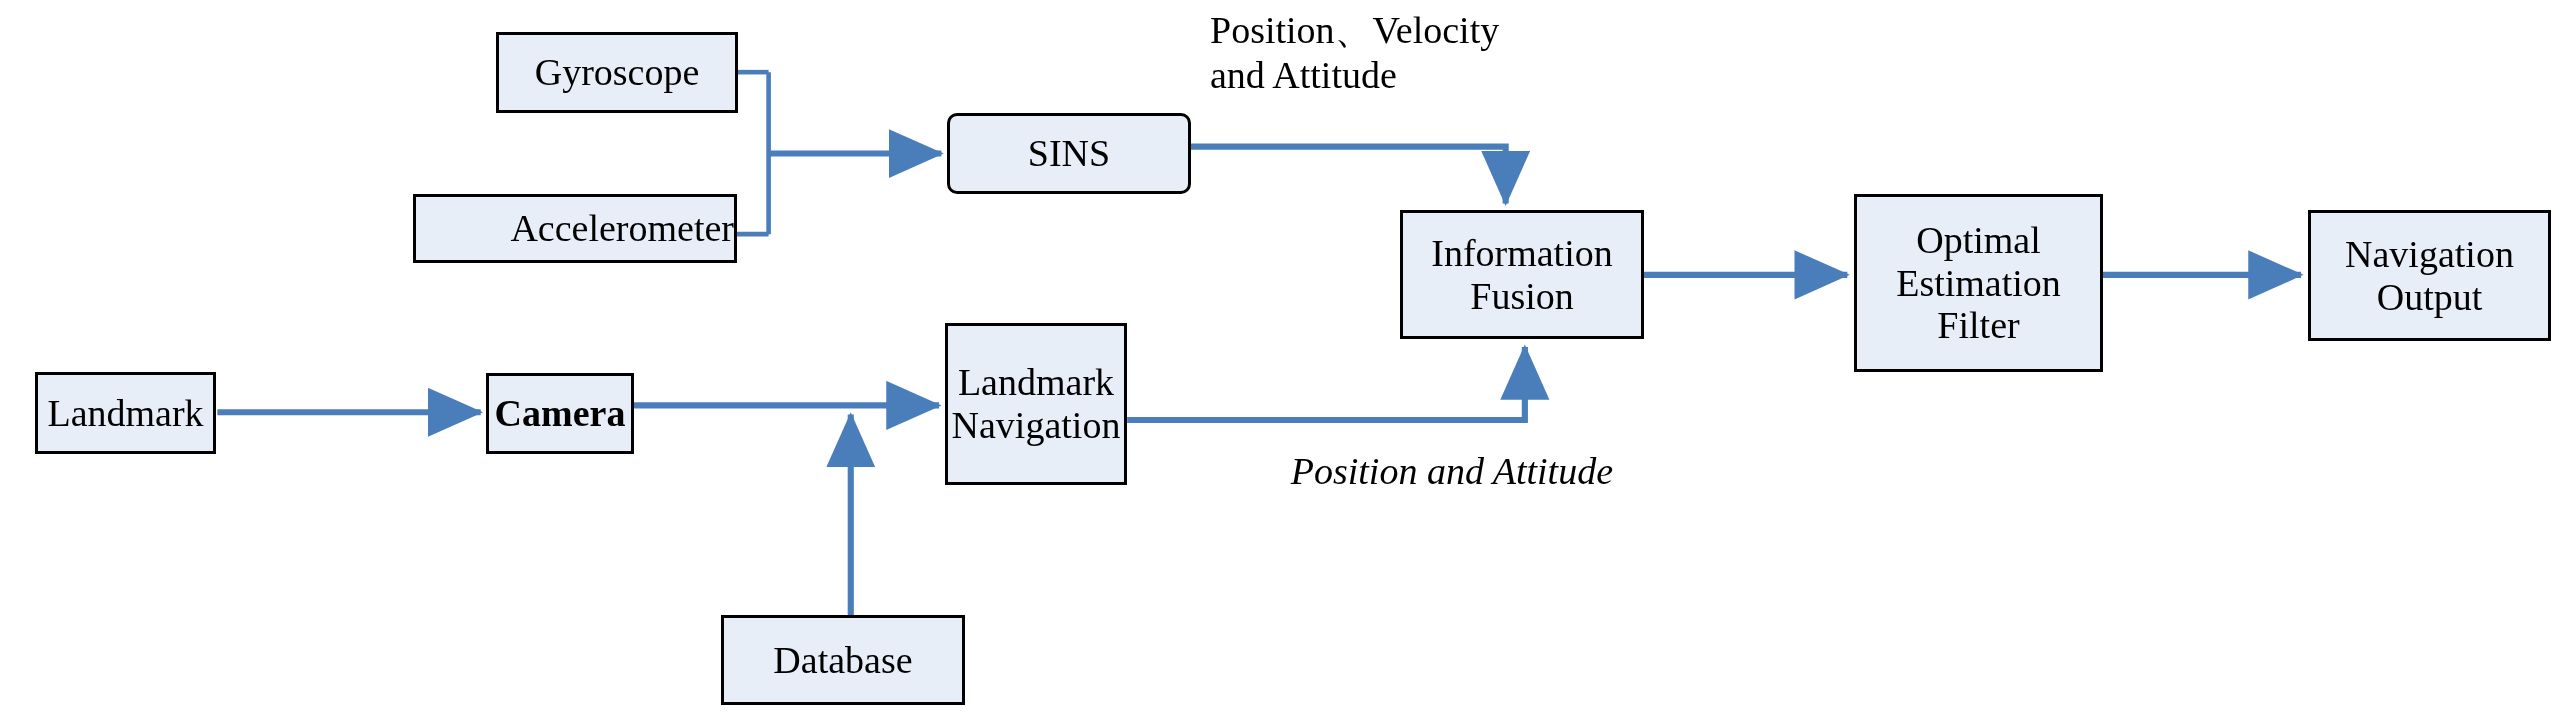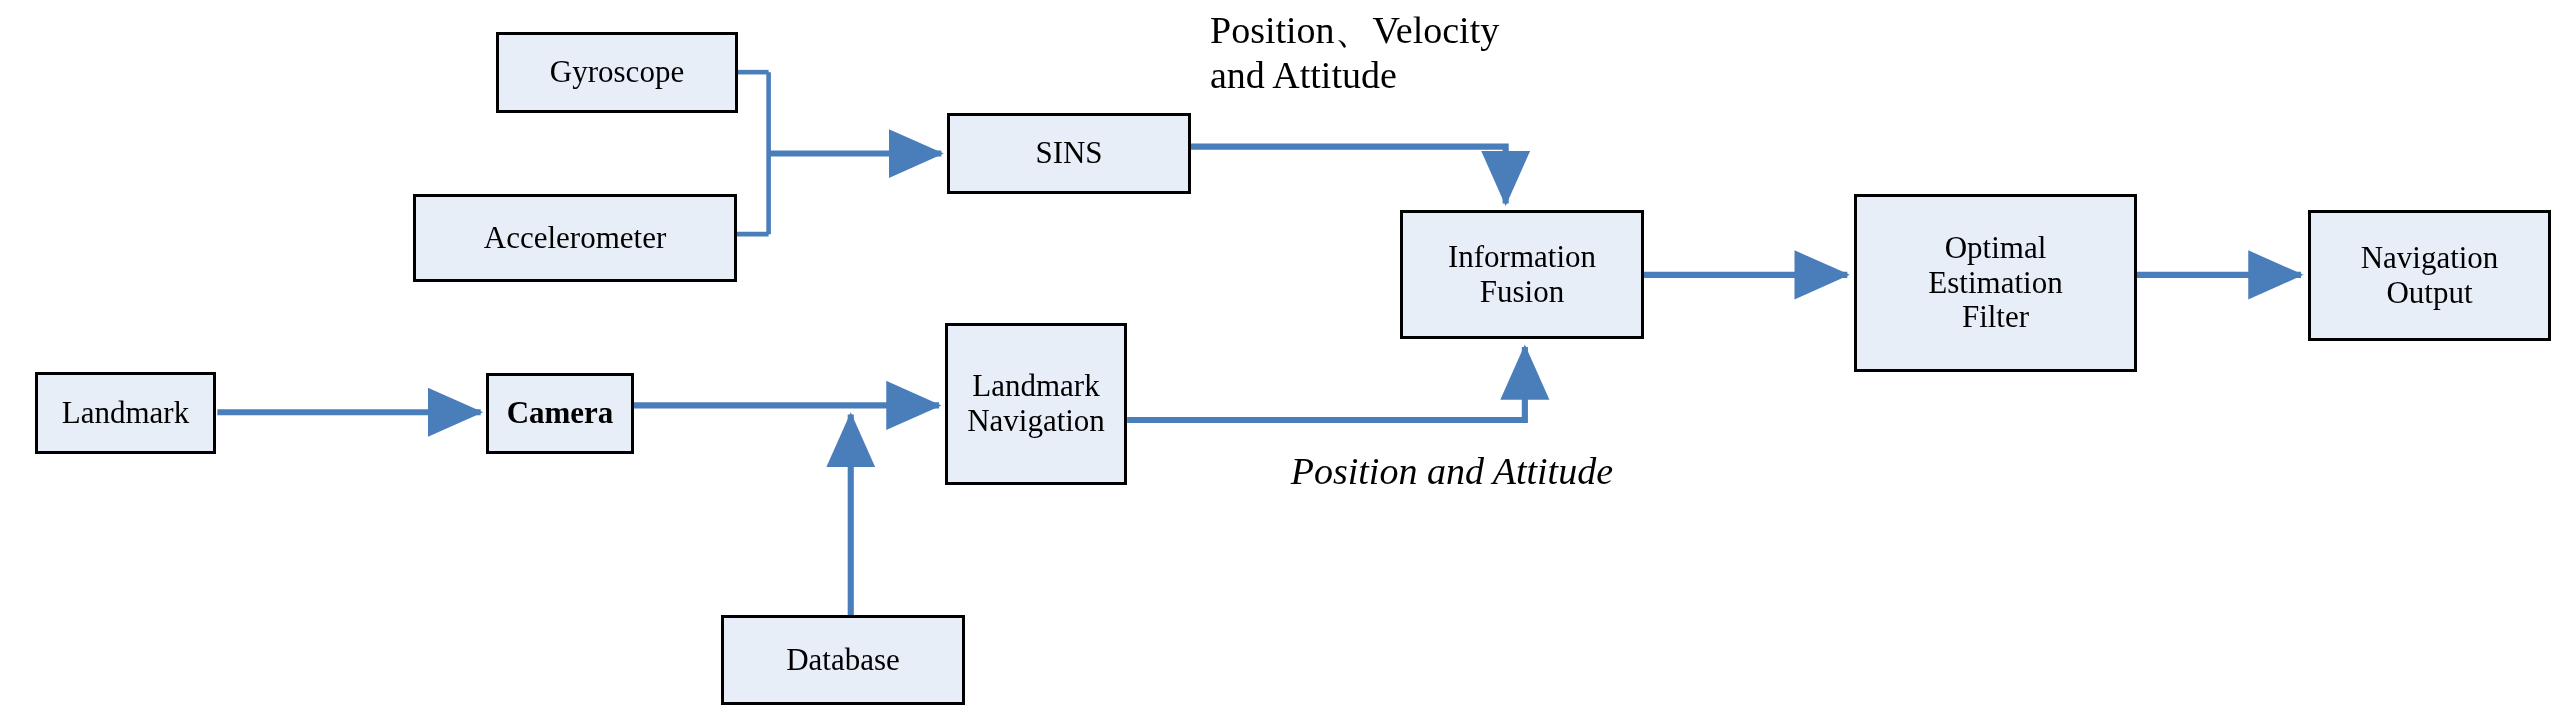--- a/index.html
+++ b/index.html
@@ -18,21 +18,21 @@
   .node {
     position: absolute;
     box-sizing: border-box;
     background: #e8eef8;
     border: 3.1px solid #000000;
     display: flex;
     align-items: center;
     justify-content: center;
     text-align: center;
     color: #000000;
-    font-size: 31px;
+    font-size: 38px;
     line-height: 1.12;
     font-family: "Liberation Serif", "DejaVu Serif", serif;
   }
   .node span { display: block; white-space: pre-line; }
   .edge-label {
     position: absolute;
     color: #000000;
     font-size: 38px;
     line-height: 1.18;
     white-space: pre-line;
@@ -91,34 +91,34 @@
 
     <g>
       <path d="M1467,547 L1985,547 L1985,452" stroke="#4a7ebb" stroke-width="8" fill="none" marker-end="url(#ah)"></path>
     </g>
   </svg>
 
   <div class="node" style="left:496px;top:32px;width:242px;height:81px;">
     <span>Gyroscope</span>
   </div>
 
-  <div class="node" style="left:413px;top:194px;width:324px;height:88px;">
+  <div class="node" style="left:413px;top:194px;width:324px;height:69px;justify-content:flex-end;">
     <span>Accelerometer</span>
   </div>
 
-  <div class="node" style="left:947px;top:113px;width:244px;height:81px;">
+  <div class="node" style="left:947px;top:113px;width:244px;height:81px;border-radius:10px;">
     <span>SINS</span>
   </div>
 
   <div class="node" style="left:1400px;top:210px;width:244px;height:129px;">
     <span>Information
 Fusion</span>
   </div>
 
-  <div class="node" style="left:1854px;top:194px;width:283px;height:178px;">
+  <div class="node" style="left:1854px;top:194px;width:249px;height:178px;">
     <span>Optimal
 Estimation
 Filter</span>
   </div>
 
   <div class="node" style="left:2308px;top:210px;width:243px;height:131px;">
     <span>Navigation
 Output</span>
   </div>
 

